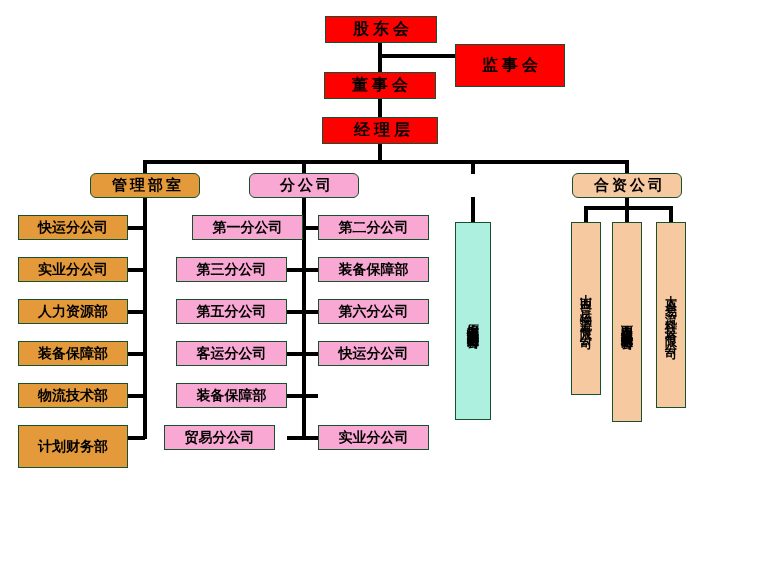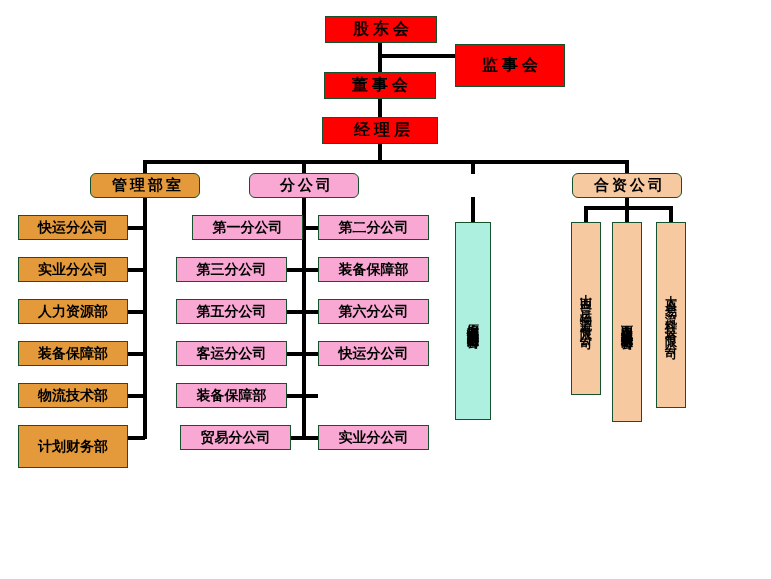--- a/index.html
+++ b/index.html
@@ -75,21 +75,21 @@
   <div class="node orange" style="left:18px; top:299px; width:110px; height:25px;">人力资源部</div>
   <div class="node orange" style="left:18px; top:341px; width:110px; height:25px;">装备保障部</div>
   <div class="node orange" style="left:18px; top:383px; width:110px; height:25px;">物流技术部</div>
   <div class="node orange" style="left:18px; top:425px; width:110px; height:43px;">计划财务部</div>
 
   <div class="node yellow" style="left:192px; top:215px; width:111px; height:25px;">第一分公司</div>
   <div class="node yellow" style="left:176px; top:257px; width:111px; height:25px;">第三分公司</div>
   <div class="node yellow" style="left:176px; top:299px; width:111px; height:25px;">第五分公司</div>
   <div class="node yellow" style="left:176px; top:341px; width:111px; height:25px;">客运分公司</div>
   <div class="node yellow" style="left:176px; top:383px; width:111px; height:25px;">装备保障部</div>
-  <div class="node yellow" style="left:180px; top:425px; width:111px; height:25px;">贸易分公司</div>
+  <div class="node yellow" style="left:164px; top:425px; width:111px; height:25px;">贸易分公司</div>
 
   <div class="node yellow" style="left:318px; top:215px; width:111px; height:25px;">第二分公司</div>
   <div class="node yellow" style="left:318px; top:257px; width:111px; height:25px;">装备保障部</div>
   <div class="node yellow" style="left:318px; top:299px; width:111px; height:25px;">第六分公司</div>
   <div class="node yellow" style="left:318px; top:341px; width:111px; height:25px;">快运分公司</div>
   <div class="node yellow" style="left:318px; top:425px; width:111px; height:25px;">实业分公司</div>
 
   <div class="node cyan" style="left:455px; top:222px; width:36px; height:198px;">
     <span class="vtext ls1">太原铜运恒山机动车检测有限公司</span>
   </div>

